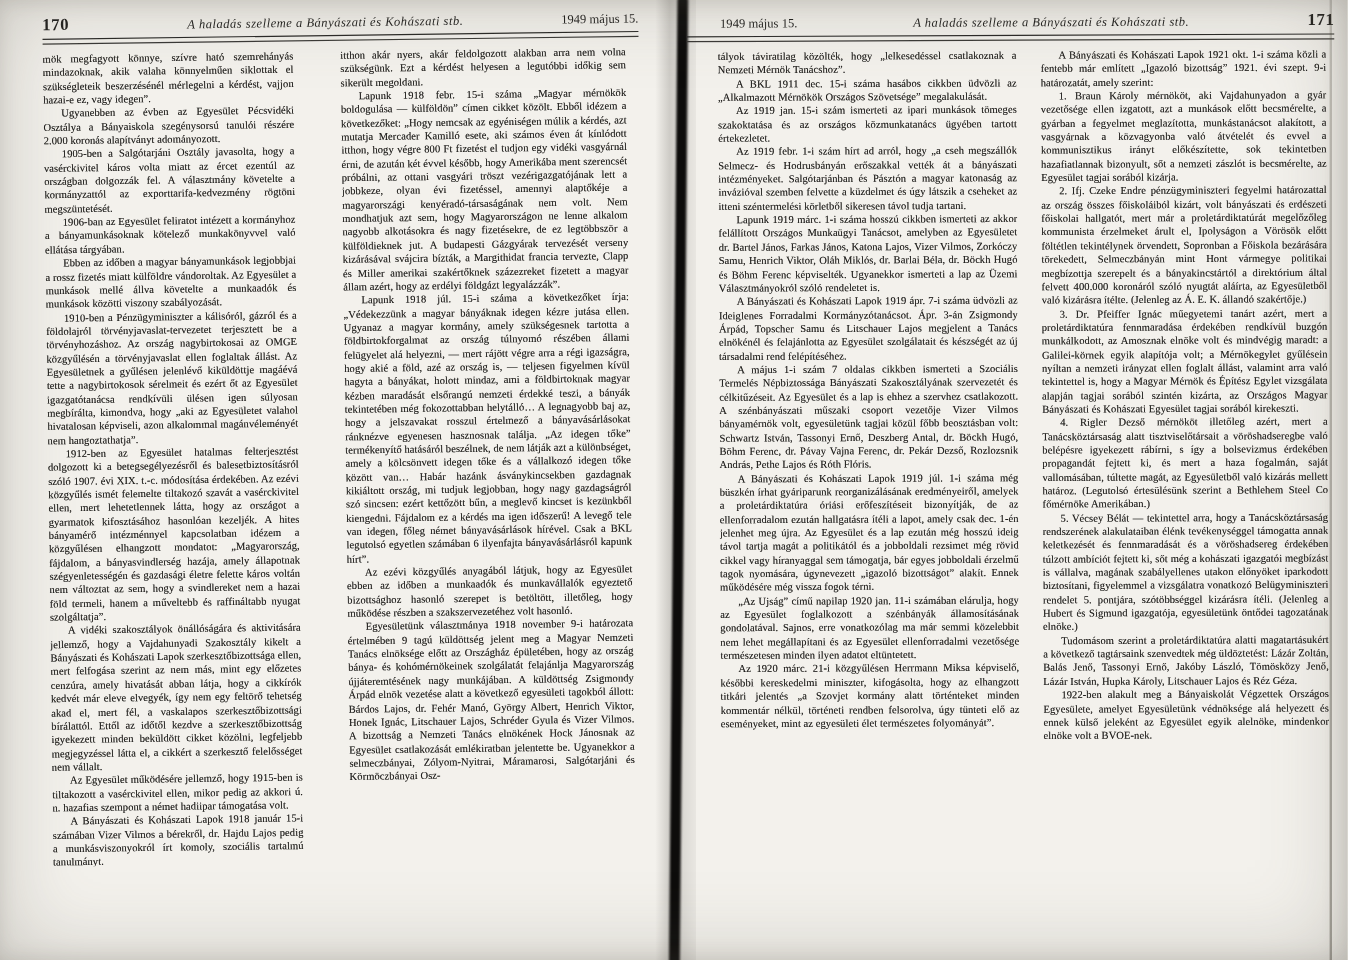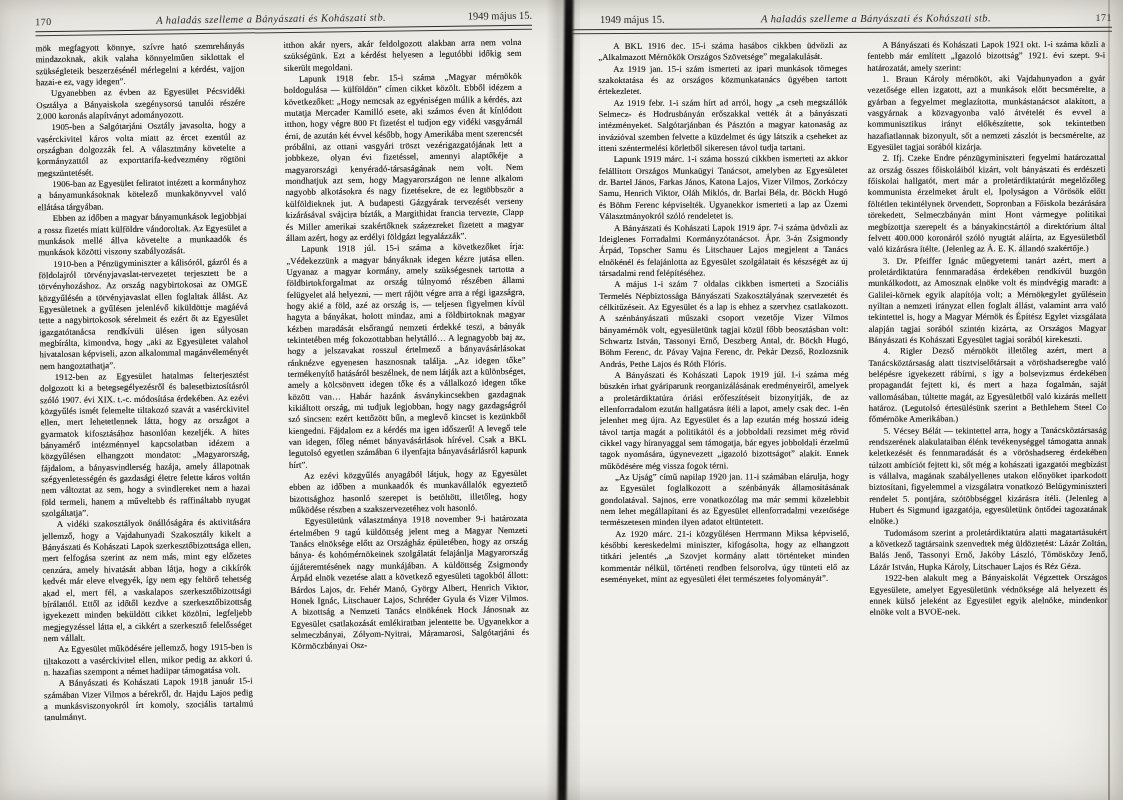--- a/index.html
+++ b/index.html
@@ -15,21 +15,21 @@
     box-shadow:inset 0 0 70px rgba(95,90,78,.28), inset -4px 0 18px rgba(60,55,45,.18);
   }
   .page{position:absolute;top:12px;height:780px;overflow:hidden;}
   .page-left{left:35px;width:497px;transform:rotate(-0.75deg);transform-origin:50% 0;}
   .page-right{left:572px;width:540px;transform:rotate(-0.25deg);transform-origin:50% 0;}
   .pagehead{
     display:flex;align-items:baseline;
     font-size:10.5px;line-height:14px;margin-bottom:2px;
   }
   .page-right .pagehead{padding-left:28px;}
-  .pagenum{font-weight:normal;letter-spacing:.5px;font-size:10px;}
+  .pagenum{font-weight:bold;letter-spacing:.5px;font-size:14px;}
   .pagenum.left{width:70px;text-align:left;}
   .pagenum.right{width:70px;text-align:right;}
   .runtitle{flex:1;text-align:center;font-style:italic;letter-spacing:.4px;}
   .dateline{width:95px;text-align:right;white-space:nowrap;}
   .dateline.onleft{width:110px;text-align:left;}
   .headrule{
     height:3px;margin-top:1px;
     border-top:1.6px solid #2a2927;border-bottom:.9px solid #3a3936;
   }
   .cols{display:flex;margin-top:7px;}
@@ -104,21 +104,22 @@
 
   <div class="page page-right">
     <div class="pagehead">
       <span class="dateline onleft">1949 május 15.</span>
       <span class="runtitle">A haladás szelleme a Bányászati és Kohászati stb.</span>
       <span class="pagenum right">171</span>
     </div>
     <div class="headrule"></div>
     <div class="cols">
       <div class="col colC">
-          <p class="para">A BKL 1916 dec. 15-i száma hasábos cikkben üdvözli az „Alkalmazott Mérnökök Országos Szövetsége” megalakulását.</p>
+          <p class="para noindent">tályok táviratilag közölték, hogy „lelkesedéssel csatlakoznak a Nemzeti Mérnök Tanácshoz”.</p>
+          <p class="para">A BKL 1911 dec. 15-i száma hasábos cikkben üdvözli az „Alkalmazott Mérnökök Országos Szövetsége” megalakulását.</p>
           <p class="para">Az 1919 jan. 15-i szám ismerteti az ipari munkások tömeges szakoktatása és az országos közmunkatanács ügyében tartott értekezletet.</p>
           <p class="para">Az 1919 febr. 1-i szám hírt ad arról, hogy „a cseh megszállók Selmecz- és Hodrusbányán erőszakkal vették át a bányászati intézményeket. Salgótarjánban és Pásztón a magyar katonaság az invázióval szemben felvette a küzdelmet és úgy látszik a cseheket az itteni széntermelési körletből sikeresen távol tudja tartani.</p>
           <p class="para">Lapunk 1919 márc. 1-i száma hosszú cikkben ismerteti az akkor felállított Országos Munkaügyi Tanácsot, amelyben az Egyesületet dr. Bartel János, Farkas János, Katona Lajos, Vizer Vilmos, Zorkóczy Samu, Henrich Viktor, Oláh Miklós, dr. Barlai Béla, dr. Böckh Hugó és Böhm Ferenc képviselték. Ugyanekkor ismerteti a lap az Üzemi Választmányokról szóló rendeletet is.</p>
           <p class="para">A Bányászati és Kohászati Lapok 1919 ápr. 7-i száma üdvözli az Ideiglenes Forradalmi Kormányzótanácsot. Ápr. 3-án Zsigmondy Árpád, Topscher Samu és Litschauer Lajos megjelent a Tanács elnökénél és felajánlotta az Egyesület szolgálatait és készségét az új társadalmi rend felépítéséhez.</p>
           <p class="para">A május 1-i szám 7 oldalas cikkben ismerteti a Szociális Termelés Népbiztossága Bányászati Szakosztályának szervezetét és célkitűzéseit. Az Egyesület és a lap is ehhez a szervhez csatlakozott. A szénbányászati műszaki csoport vezetője Vizer Vilmos bányamérnök volt, egyesületünk tagjai közül főbb beosztásban volt: Schwartz István, Tassonyi Ernő, Deszberg Antal, dr. Böckh Hugó, Böhm Ferenc, dr. Pávay Vajna Ferenc, dr. Pekár Dezső, Rozlozsnik András, Pethe Lajos és Róth Flóris.</p>
           <p class="para">A Bányászati és Kohászati Lapok 1919 júl. 1-i száma még büszkén írhat gyáriparunk reorganizálásának eredményeiről, amelyek a proletárdiktatúra óriási erőfeszítéseit bizonyítják, de az ellenforradalom ezután hallgatásra ítéli a lapot, amely csak dec. 1-én jelenhet meg újra. Az Egyesület és a lap ezután még hosszú ideig távol tartja magát a politikától és a jobboldali rezsimet még rövid cikkel vagy híranyaggal sem támogatja, bár egyes jobboldali érzelmű tagok nyomására, úgynevezett „igazoló bizottságot” alakít. Ennek működésére még vissza fogok térni.</p>
           <p class="para">„Az Ujság” című napilap 1920 jan. 11-i számában elárulja, hogy az Egyesület foglalkozott a szénbányák államosításának gondolatával. Sajnos, erre vonatkozólag ma már semmi közelebbit nem lehet megállapítani és az Egyesület ellenforradalmi vezetősége természetesen minden ilyen adatot eltüntetett.</p>
           <p class="para">Az 1920 márc. 21-i közgyűlésen Herrmann Miksa képviselő, későbbi kereskedelmi miniszter, kifogásolta, hogy az elhangzott titkári jelentés „a Szovjet kormány alatt történteket minden kommentár nélkül, történeti rendben felsorolva, úgy tünteti elő az eseményeket, mint az egyesületi élet természetes folyományát”.</p>
         </div>
       <div class="col colD">

